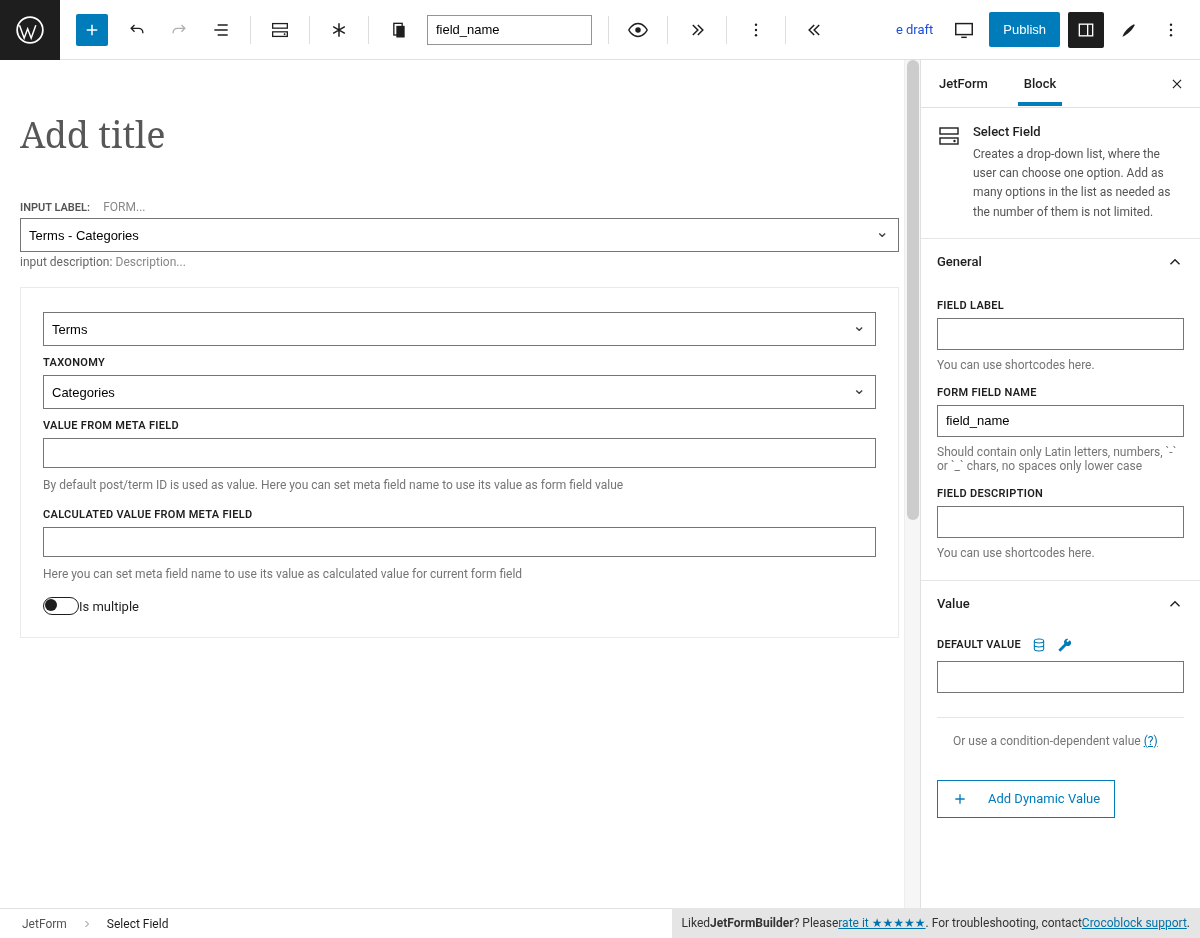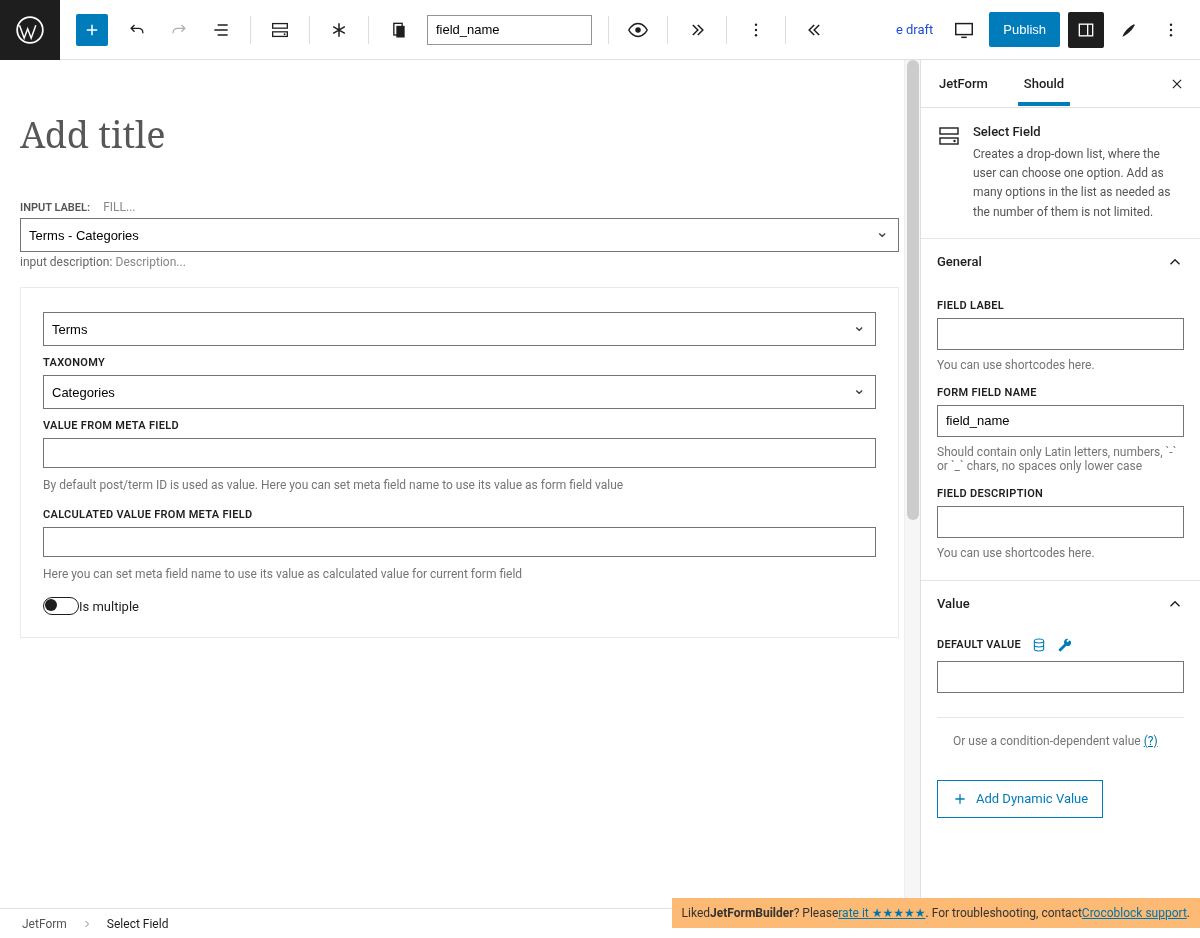--- a/index.html
+++ b/index.html
@@ -47,27 +47,27 @@
 .sb-icon { width:24px; height:24px; flex-shrink:0;}
 .sb-title { font-size: 13px; font-weight: 500; margin-bottom:6px;}
 .sb-desc { font-size: 12px; color: #555; line-height: 1.6;}
 .panel-head { display:flex; align-items:center; justify-content:space-between; padding: 14px 16px; font-size: 13px; font-weight: 500; cursor:pointer;}
 .panel-body { padding: 0 16px 20px 16px; }
 .label-caps { font-size: 11px; font-weight: 600; text-transform: uppercase; letter-spacing: .3px; margin: 14px 0 6px 0;}
 .sb-input { width: 100%; height: 32px; border: 1px solid #757575; padding: 4px 8px; font-size: 13px;}
 .hint { font-size: 12px; color: #757575; margin-top: 8px;}
 .value-head { display:flex; align-items:center; gap:10px; margin-top:10px;}
 .mini-icon { color:#007cba; cursor:pointer;}
-.add-dyn { display:inline-flex; align-items:center; gap:8px; border:1px solid #007cba; color:#007cba; padding: 10px 14px; font-size:13px; cursor:pointer; margin-top: 16px;}
+.add-dyn { display:inline-flex; align-items:center; gap:20px; border:1px solid #007cba; color:#007cba; padding: 10px 14px; font-size:13px; cursor:pointer; margin-top: 16px;}
 
 
 .breadcrumb { position:absolute; bottom:0; left:0; right:0; height:30px; border-top:1px solid #e0e0e0; display:flex; align-items:center; padding: 0 22px; font-size:12px; color:#555; gap:14px; background:#fff;}
 .crumb-sep { color:#888;}
 
-.notice { position:absolute; bottom:10px; right:0; height:30px; display:flex; align-items:center; padding:0 10px; font-size:12px; color:#333; background:#fdba74;}
+.notice { position:absolute; bottom:0; right:0; height:30px; display:flex; align-items:center; padding:0 10px; font-size:12px; color:#333; background:#e5e5e5;}
 .notice a { color:#0073aa; text-decoration: underline; }
 .stars { color:#0073aa; text-decoration:underline;}
 
 .scrollbar-fake { position:absolute; top:60px; right:280px; width:16px; height: calc(100% - 90px); background: #f6f6f6; border-left:1px solid #eee;}
 .scrollbar-fake::after {content:""; position:absolute; top:0; left:2px; width:12px; height:460px; background:#ccc; border-radius:6px;}
 
 svg { display:block; }
 </style>
 </head>
 <body>
@@ -179,21 +179,21 @@
       </button>
   </div>
 </div>
 
 <div class="editor">
   <div class="edit-inner">
     <div class="title-placeholder">Add title</div>
 
     <div style="margin-bottom:4px">
       <span class="row-label">INPUT LABEL:</span>
-      <span class="row-placeholder">FILL...</span>
+      <span class="row-placeholder">FORM...</span>
     </div>
     <div class="select-wrap">
       <select class="select-box">
         <option>Terms - Categories</option>
       </select>
     </div>
     <div>
       <span class="row-placeholder" style="color:#666">input description:</span>
       <span class="row-placeholder">Description...</span>
     </div>
@@ -218,21 +218,21 @@
       </div>
     </div>
   </div>
 </div>
 
 <div class="scrollbar-fake"></div>
 
 <div class="sidebar">
   <div class="tabs">
     <div class="tab">JetForm</div>
-    <div class="tab active">Should</div>
+    <div class="tab active">Block</div>
     <div class="close-x">
        <svg width="14" height="14" viewBox="0 0 24 24">
           <path d="M5 5l14 14M19 5L5 19" stroke="#1e1e1e" stroke-width="2"></path>
         </svg>
     </div>
   </div>
 
   <div class="sb-section">
     <div class="sb-head">
       <div class="sb-icon">

